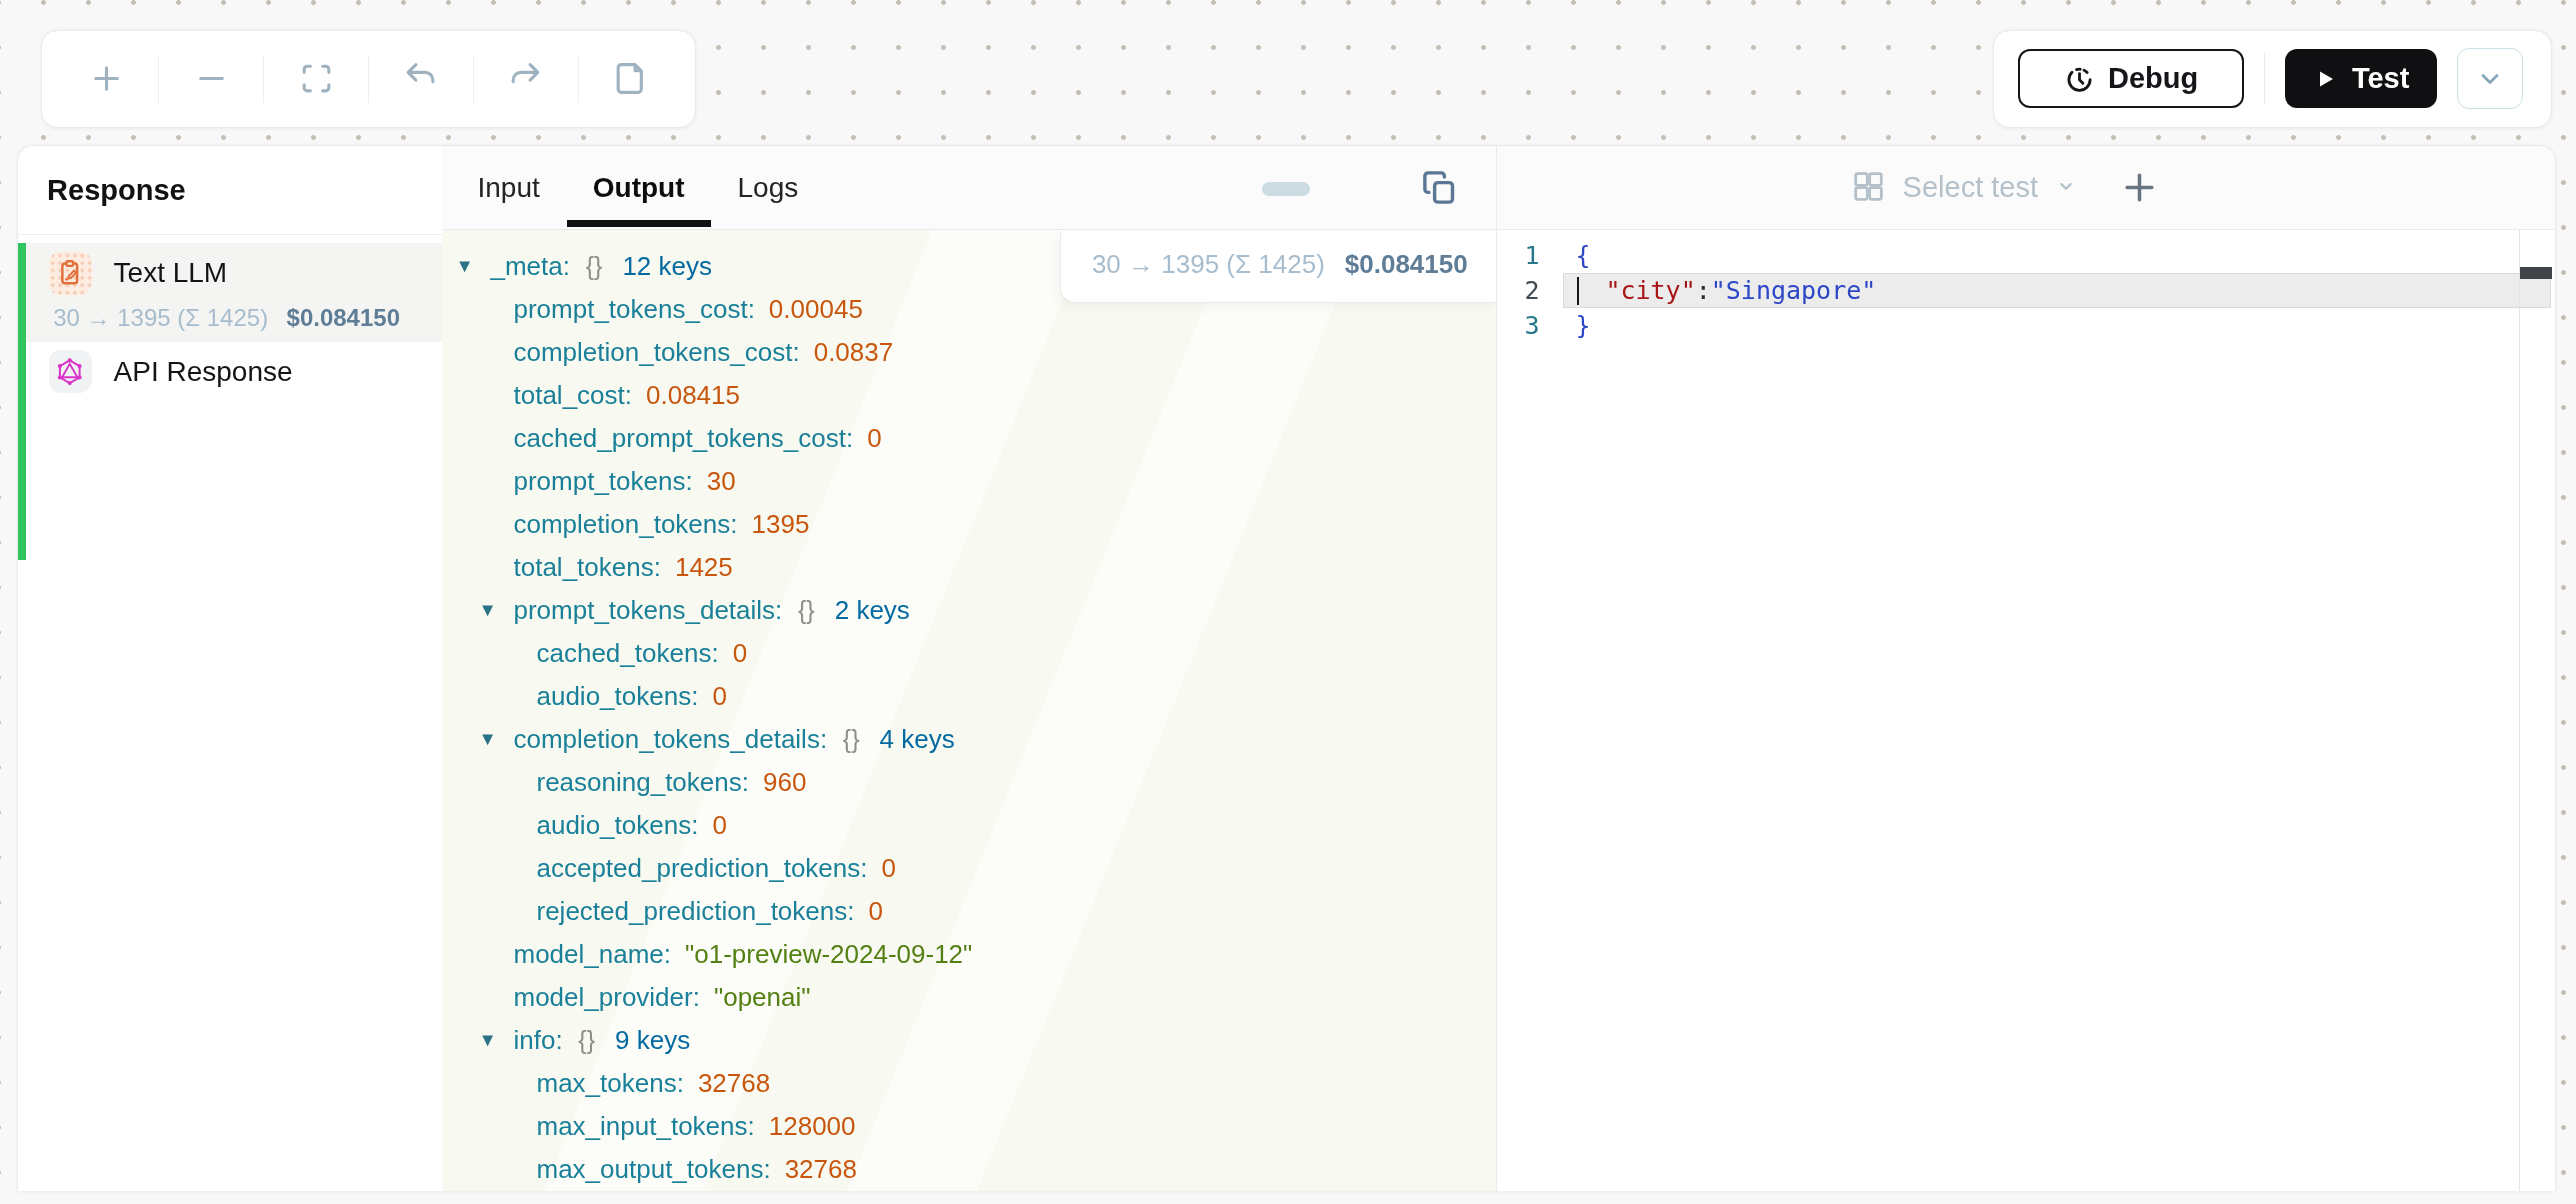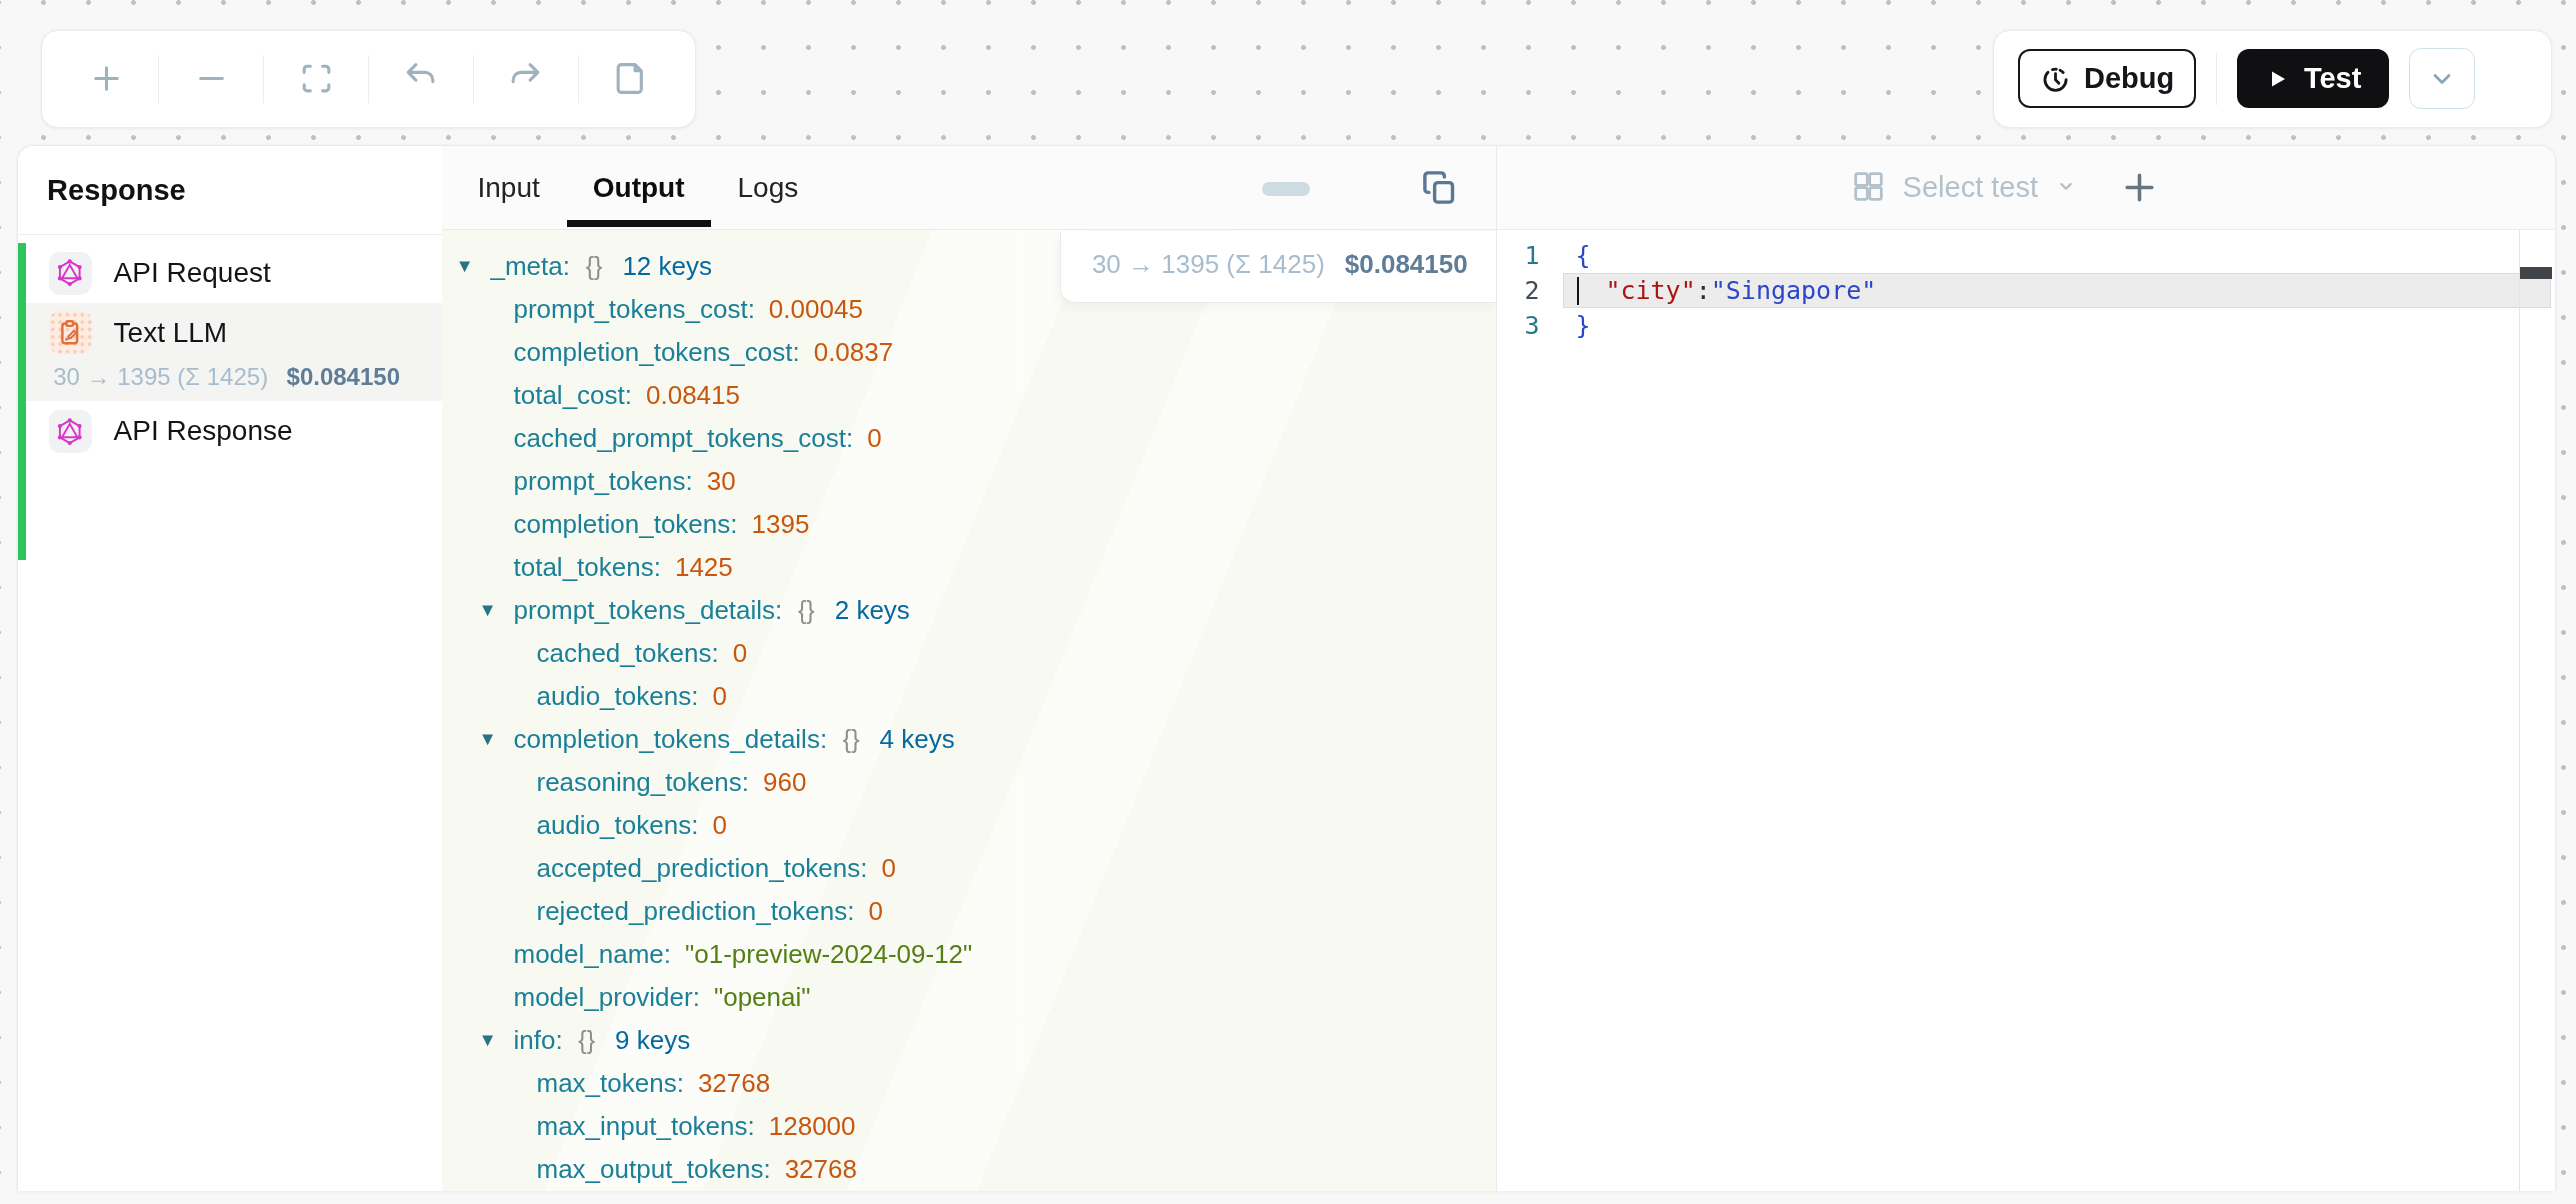--- a/index.html
+++ b/index.html
@@ -19,21 +19,21 @@
              display:flex; align-items:center; justify-content:space-between; padding:0 24px; }
   .tool-btn { width:81px; height:68px; display:flex; align-items:center; justify-content:center;
               border-radius:11px; cursor:pointer; }
   .tool-btn svg { width:37px; height:37px; stroke:#9fb2bf; stroke-width:2; fill:none;
                   stroke-linecap:round; stroke-linejoin:round; }
   .tool-sep { width:0.9px; height:48px; background:#eceeee; }
 
   
   .actions { position:absolute; right:24px; top:29.5px; width:559px; height:98px; border-radius:16.6px;
              display:flex; align-items:center; gap:20px; padding:0 24px; }
-  .btn-debug { display:flex; align-items:center; gap:13px; height:59px; padding:0 20px;
+  .btn-debug { display:flex; align-items:center; gap:13px; height:59px; padding:0 44px;
                border:2.3px solid #15151a; border-radius:12px; background:#fff;
                font-size:29px; font-weight:600; color:#15151a; cursor:pointer; }
   .btn-debug svg { width:31px; height:31px; stroke:#15151a; stroke-width:2.2; fill:none;
                    stroke-linecap:round; }
   .act-sep { width:0.9px; height:52px; background:#e8eaec; }
   .btn-test { display:flex; align-items:center; gap:14.8px; height:59px; padding:0 28px;
               border-radius:12px; background:#101013; color:#fff; font-size:29px; font-weight:600;
               border:none; cursor:pointer; }
   .btn-test svg { width:24px; height:24px; }
   .btn-more { width:66px; height:61px; border-radius:12px; border:1.4px solid #cfe0e8; background:#fff;
@@ -192,39 +192,20 @@
   </button>
 </div>
 
 <div class="content">
 
   <div class="exec">
     <div class="exec-header">Response</div>
     <div class="exec-rows">
       <div class="green-bar"></div>
 
-      <div class="exec-item">
-        <div class="exec-item-main">
-          <div class="tile gray">
-            <svg viewBox="0 0 24 24" stroke="#d935c8" fill="none" stroke-width="1.6">
-              <path d="M12 2.8 20 7.4v9.2L12 21.2 4 16.6V7.4Z"></path>
-              <path d="M12 5.6 18.2 16.4H5.8Z"></path>
-              <g fill="#d935c8" stroke="none">
-                <circle cx="12" cy="2.8" r="1.7"></circle>
-                  <circle cx="20" cy="7.4" r="1.7"></circle>
-                <circle cx="20" cy="16.6" r="1.7"></circle>
-                  <circle cx="12" cy="21.2" r="1.7"></circle>
-                <circle cx="4" cy="16.6" r="1.7"></circle>
-                  <circle cx="4" cy="7.4" r="1.7"></circle>
-              </g>
-            </svg>
-          </div>
-          <span class="exec-label">API Request</span>
-        </div>
-      </div>
 
       <div class="exec-item selected">
         <div class="exec-item-main">
           <div class="tile peach">
             <svg viewBox="0 0 24 24" stroke="#e2703c" fill="none" stroke-width="2" stroke-linecap="round" stroke-linejoin="round">
               <rect x="6" y="4.5" width="12" height="16" rx="2"></rect>
               <rect x="9.3" y="2.6" width="5.4" height="3.8" rx="1" fill="#fdecdf"></rect>
               <path d="m11.2 14.6 4.2-4.2 1.7 1.7-4.2 4.2-2.2.5z" stroke-width="1.6"></path>
               <path d="M9 17.4h.8" stroke-width="1.8"></path>
             </svg>

